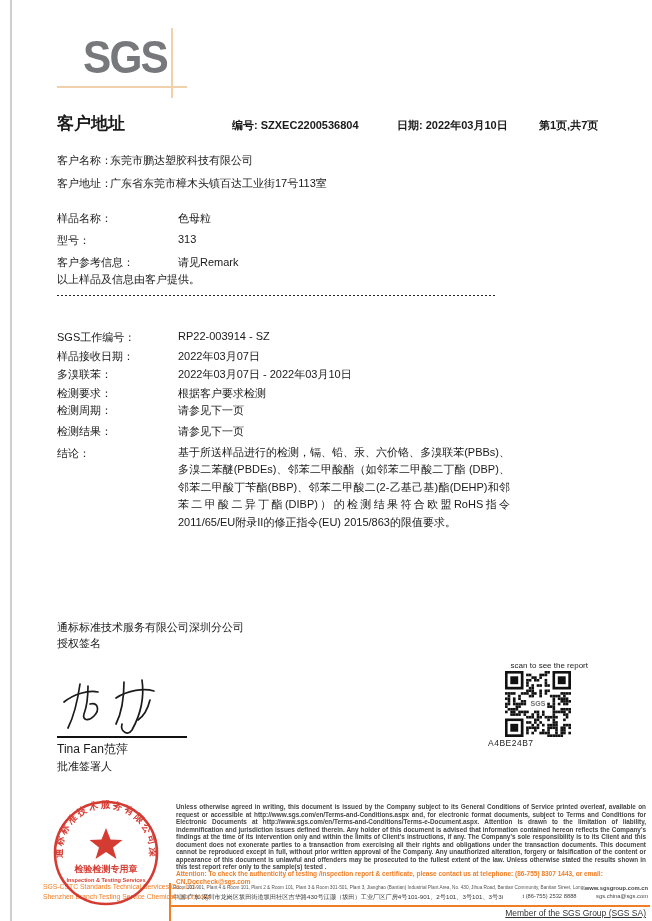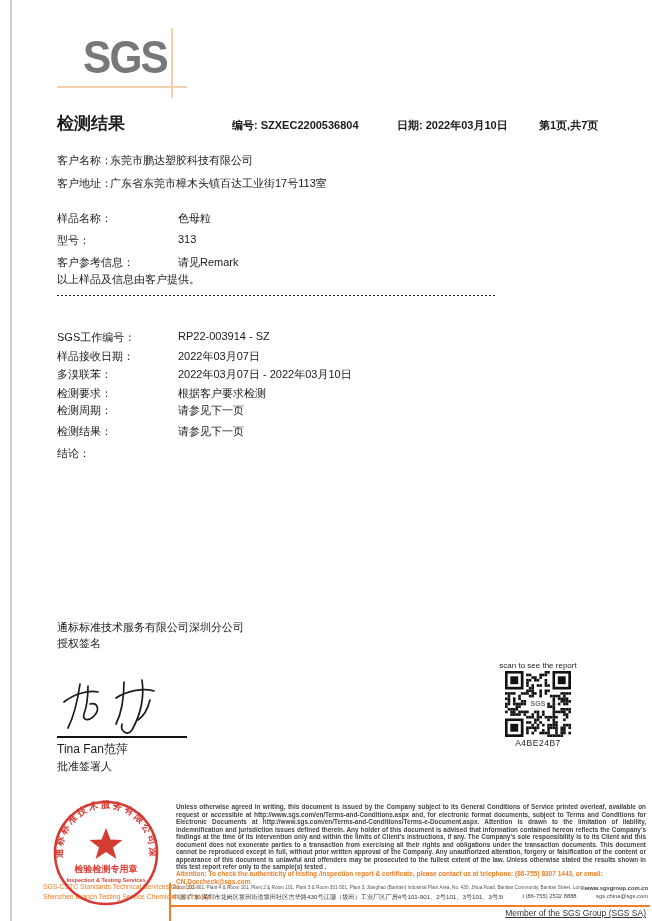--- a/index.html
+++ b/index.html
@@ -29,23 +29,23 @@
   .conclusion-label{position:absolute;left:57px;top:446px;font-size:11px;}
   .conclusion-text{position:absolute;left:178px;top:444px;width:332px;font-size:11px;line-height:17.4px;text-align:justify;}
   
   .sig-company{position:absolute;left:57px;top:620px;font-size:11px;}
   .sig-auth{position:absolute;left:57px;top:636px;font-size:11px;}
   .sig-svg{position:absolute;left:58px;top:672px;}
   .sig-line{position:absolute;left:57px;top:736px;width:130px;height:2px;background:#111;}
   .sig-name{position:absolute;left:57px;top:741px;font-size:12px;}
   .sig-title{position:absolute;left:57px;top:759px;font-size:11px;}
   
-  .qr-caption{position:absolute;left:488px;top:661px;width:100px;text-align:center;font-size:8px;color:#222;}
+  .qr-caption{position:absolute;left:488px;top:661px;width:100px;text-align:right;font-size:8px;color:#222;}
   .qr-svg{position:absolute;left:505px;top:671px;}
-  .qr-code-text{position:absolute;left:488px;top:738px;width:100px;text-align:center;font-size:8.5px;color:#222;letter-spacing:.5px;}
+  .qr-code-text{position:absolute;left:488px;top:738px;width:100px;text-align:left;font-size:8.5px;color:#222;letter-spacing:.5px;}
   
   .footer-company-1{position:absolute;left:43px;top:883px;font-size:6.8px;color:#f07e26;white-space:nowrap;}
   .footer-company-2{position:absolute;left:43px;top:893px;font-size:6.8px;color:#f07e26;white-space:nowrap;}
   .stamp-svg{position:absolute;left:50px;top:797px;opacity:.9;}
   .legal{position:absolute;left:176px;top:803px;width:470px;font-size:6.4px;line-height:7.5px;
     color:#464646;text-align:justify;font-weight:600;}
   .attention{position:absolute;left:176px;top:870px;width:470px;font-size:6.5px;line-height:7.6px;
     color:#f07e26;font-weight:700;}
   .addr-row-1{position:absolute;left:173px;top:885px;width:475px;display:flex;justify-content:space-between;align-items:flex-start;}
   .addr-en{font-size:4.7px;color:#555;max-width:415px;white-space:nowrap;overflow:hidden;}
@@ -61,21 +61,21 @@
 </head>
 <body>
 
 <div class="page">
   <div class="scan-edge"></div>
 
   <div class="logo-text">SGS</div>
   <div class="logo-hline"></div>
   <div class="logo-vline"></div>
 
-  <div class="doc-title">检测结果</div>
+  <div class="doc-title">客户地址</div>
   <div class="hdr hdr-no">编号: SZXEC2200536804</div>
   <div class="hdr hdr-date">日期: 2022年03月10日</div>
   <div class="hdr hdr-page">第1页,共7页</div>
 
   <div class="row" style="top:153px">
     <span class="lbl">客户名称：</span>
     <span class="val-near" style="left:53px">东莞市鹏达塑胶科技有限公司</span>
   </div>
   <div class="row" style="top:176px">
     <span class="lbl">客户地址：</span>
@@ -117,20 +117,21 @@
   <div class="row" style="top:403px">
     <span class="lbl">检测周期：</span>
     <span class="val-far">请参见下一页</span>
   </div>
   <div class="row" style="top:424px">
     <span class="lbl">检测结果：</span>
     <span class="val-far">请参见下一页</span>
   </div>
 
   <div class="conclusion-label">结论：</div>
+  <div class="conclusion-text">基于所送样品进行的检测，镉、铅、汞、六价铬、多溴联苯(PBBs)、多溴二苯醚(PBDEs)、邻苯二甲酸酯（如邻苯二甲酸二丁酯 (DBP)、邻苯二甲酸丁苄酯(BBP)、邻苯二甲酸二(2-乙基己基)酯(DEHP)和邻苯二甲酸二异丁酯(DIBP)）的检测结果符合欧盟RoHS指令2011/65/EU附录II的修正指令(EU) 2015/863的限值要求。</div>
 
   <div class="sig-company">通标标准技术服务有限公司深圳分公司</div>
   <div class="sig-auth">授权签名</div>
   <svg class="sig-svg" width="132" height="64" viewBox="0 0 132 64">
     <g fill="none" stroke="#1b1b1b" stroke-width="1.7" stroke-linecap="round">
       <path d="M6,30 C16,22 30,18 40,20"></path>
       <path d="M22,12 C20,26 16,44 10,56"></path>
       <path d="M30,14 C30,24 29,34 26,42 C24,48 30,50 36,44 C42,38 40,30 32,32"></path>
       <path d="M58,26 C70,18 86,16 96,19"></path>
       <path d="M66,10 C66,24 64,40 58,52"></path>

